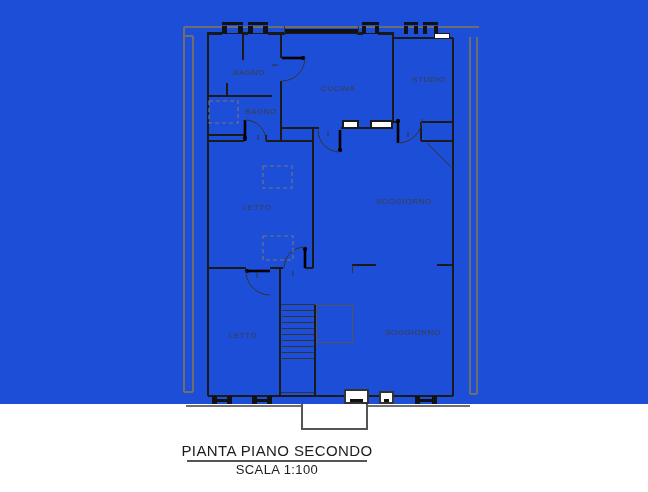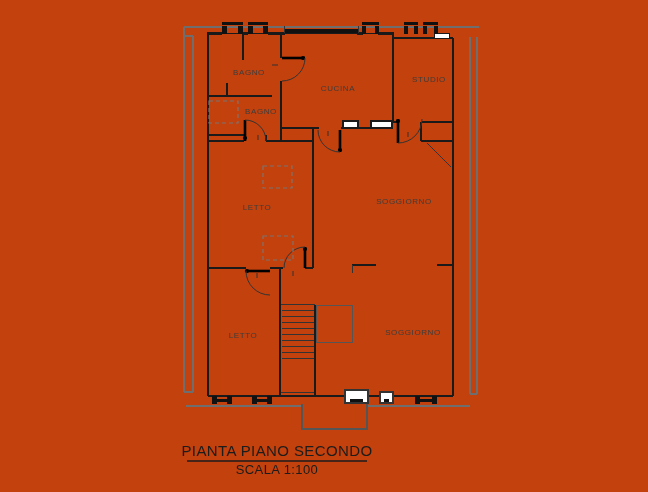--- a/index.html
+++ b/index.html
@@ -1,17 +1,17 @@
 <!DOCTYPE html>
 <html><head>
 <meta charset="utf-8">
 <style>
   html,body{margin:0;padding:0;background:#ffffff;}
   body{width:648px;height:492px;overflow:hidden;font-family:"Liberation Sans",sans-serif;}
-  .stage{position:relative;width:648px;height:492px;background:#c2410c;}
+  .stage{position:relative;width:648px;height:404px;background:#1d4ed8;}
   svg{position:absolute;left:0;top:0;}
   .room-label{font-family:"Liberation Sans",sans-serif;font-size:8px;fill:#3d3d3d;letter-spacing:0.6px;}
   .title-main{font-family:"Liberation Sans",sans-serif;font-size:15px;fill:#1c1c1c;letter-spacing:0.4px;}
   .title-scale{font-family:"Liberation Sans",sans-serif;font-size:13px;fill:#1c1c1c;letter-spacing:0.4px;}
   .wall{stroke:#1a1a1a;fill:none;}
   .thin{stroke:#333;fill:none;}
   .ctx{stroke:#6e6e6e;fill:none;}
   .dash{stroke:#777;fill:none;stroke-dasharray:4 3;}
   .glz{fill:#111;}
   .leaf{stroke:#000;fill:none;}

